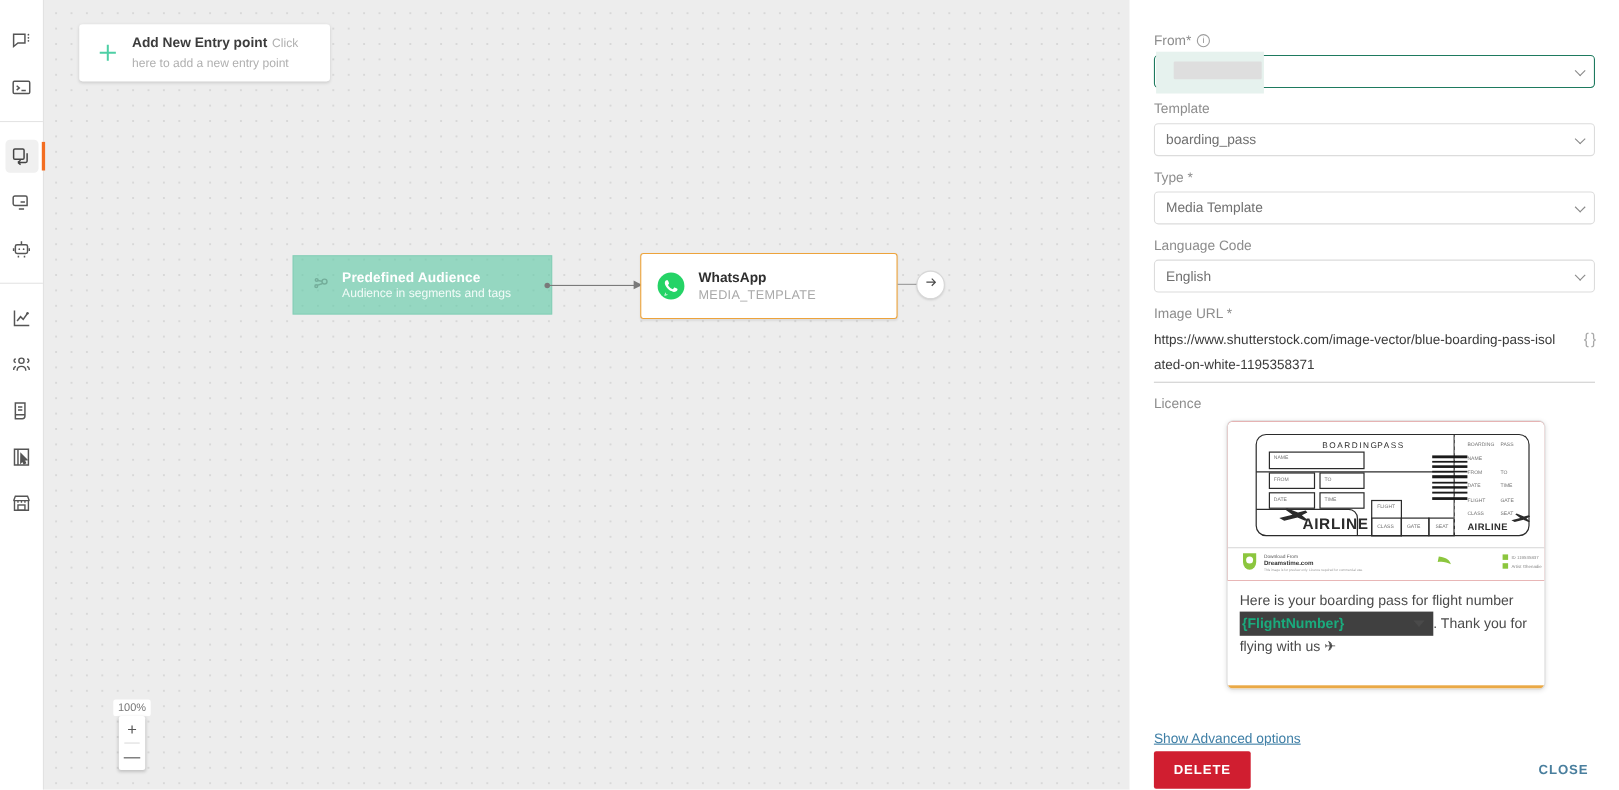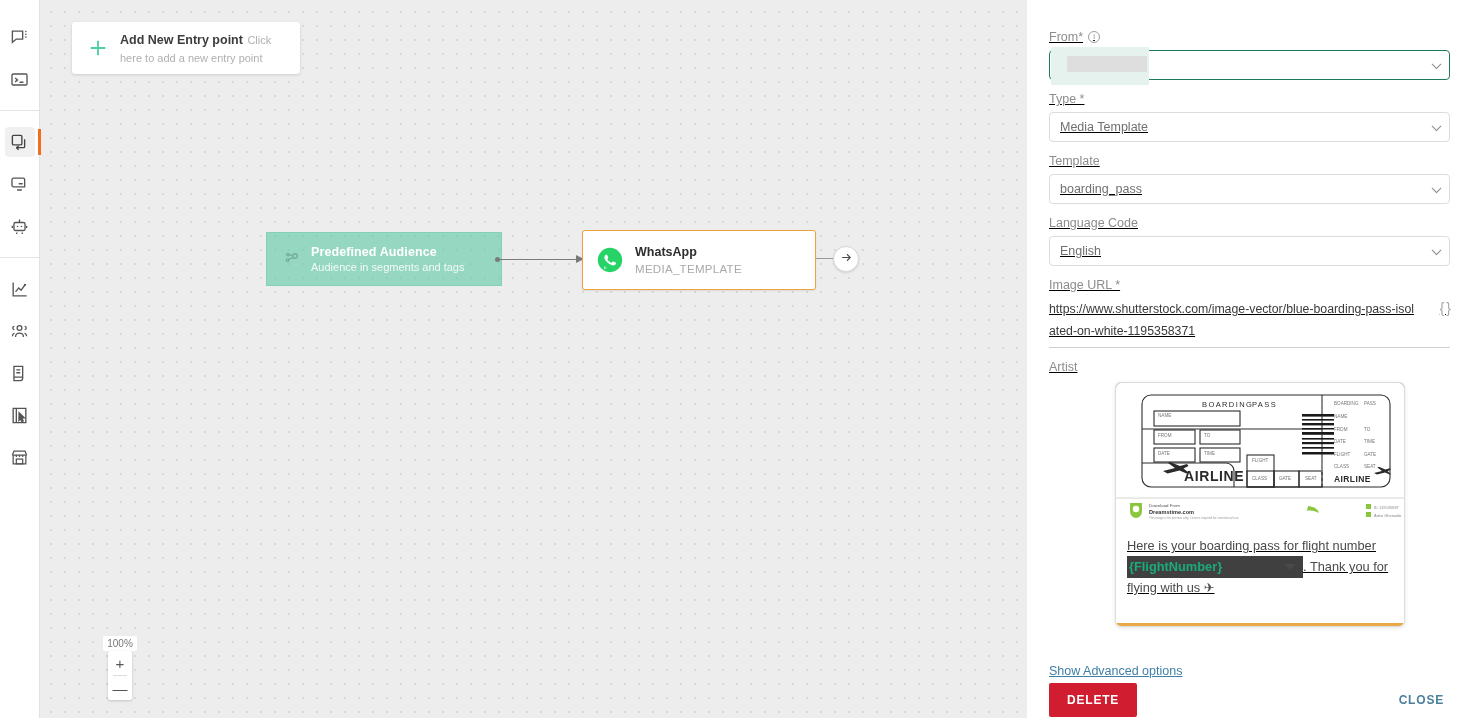--- a/index.html
+++ b/index.html
@@ -148,21 +148,21 @@
 
   
   .panel {
     width: 445px; flex: 0 0 445px;
     height: 718px;
     background: #ffffff;
     padding: 30px 22px 0 22px;
     position: relative;
     overflow: hidden;
   }
-  .field { margin-bottom: 12px; text-decoration: underline; }
+  .field { margin-bottom: 12px; }
   .flabel {
     font-size: 12.5px; color: #8d8d8d;
     margin-bottom: 6px; display: flex; align-items: center; gap: 5px;
   }
   .info-i {
     display:inline-flex;align-items:center;justify-content:center;
     width:12px;height:12px;border-radius:50%;
     border:1px solid #9e9e9e;color:#8d8d8d;
     font-size:8px; font-style: normal; line-height:1;
   }
@@ -445,31 +445,31 @@
         <span class="redact-wrap">
           <span class="redact-hl"></span>
           <span class="redact-bar"></span>
         </span>
         <span></span>
         <span class="chev"></span>
       </div>
     </div>
 
     <div class="field">
+      <div class="flabel">Template</div>
+      <div class="select">
+        <span>boarding_pass</span>
+        <span class="chev"></span>
+      </div>
+    </div>
+
+    <div class="field">
       <div class="flabel">Type *</div>
       <div class="select">
         <span>Media Template</span>
-        <span class="chev"></span>
-      </div>
-    </div>
-
-    <div class="field">
-      <div class="flabel">Template</div>
-      <div class="select">
-        <span>boarding_pass</span>
         <span class="chev"></span>
       </div>
     </div>
 
     <div class="field">
       <div class="flabel">Language Code</div>
       <div class="select">
         <span>English</span>
         <span class="chev"></span>
       </div>
@@ -477,21 +477,21 @@
 
     <div class="field">
       <div class="flabel">Image URL *</div>
       <div class="url-field">
         <span class="url-text">https://www.shutterstock.com/image-vector/blue-boarding-pass-isolated-on-white-1195358371</span>
         <span class="curly">{ }</span>
       </div>
     </div>
 
     <div class="field">
-      <div class="flabel">Artist</div>
+      <div class="flabel">Licence</div>
       <div class="preview-card">
         <div class="bp-img">
           <svg width="290" height="145" viewBox="0 0 290 145">
             <rect width="290" height="145" fill="#ffffff"></rect>
             <g stroke="#2b2b2b" stroke-width="1.1" fill="none">
               <rect x="26" y="12" width="248" height="92" rx="9"></rect>
               <path d="M26 46 H206"></path>
               <path d="M206 12 V104"></path>
               <rect x="38" y="28" width="86" height="15"></rect>
               <rect x="38" y="47" width="41" height="14"></rect>

